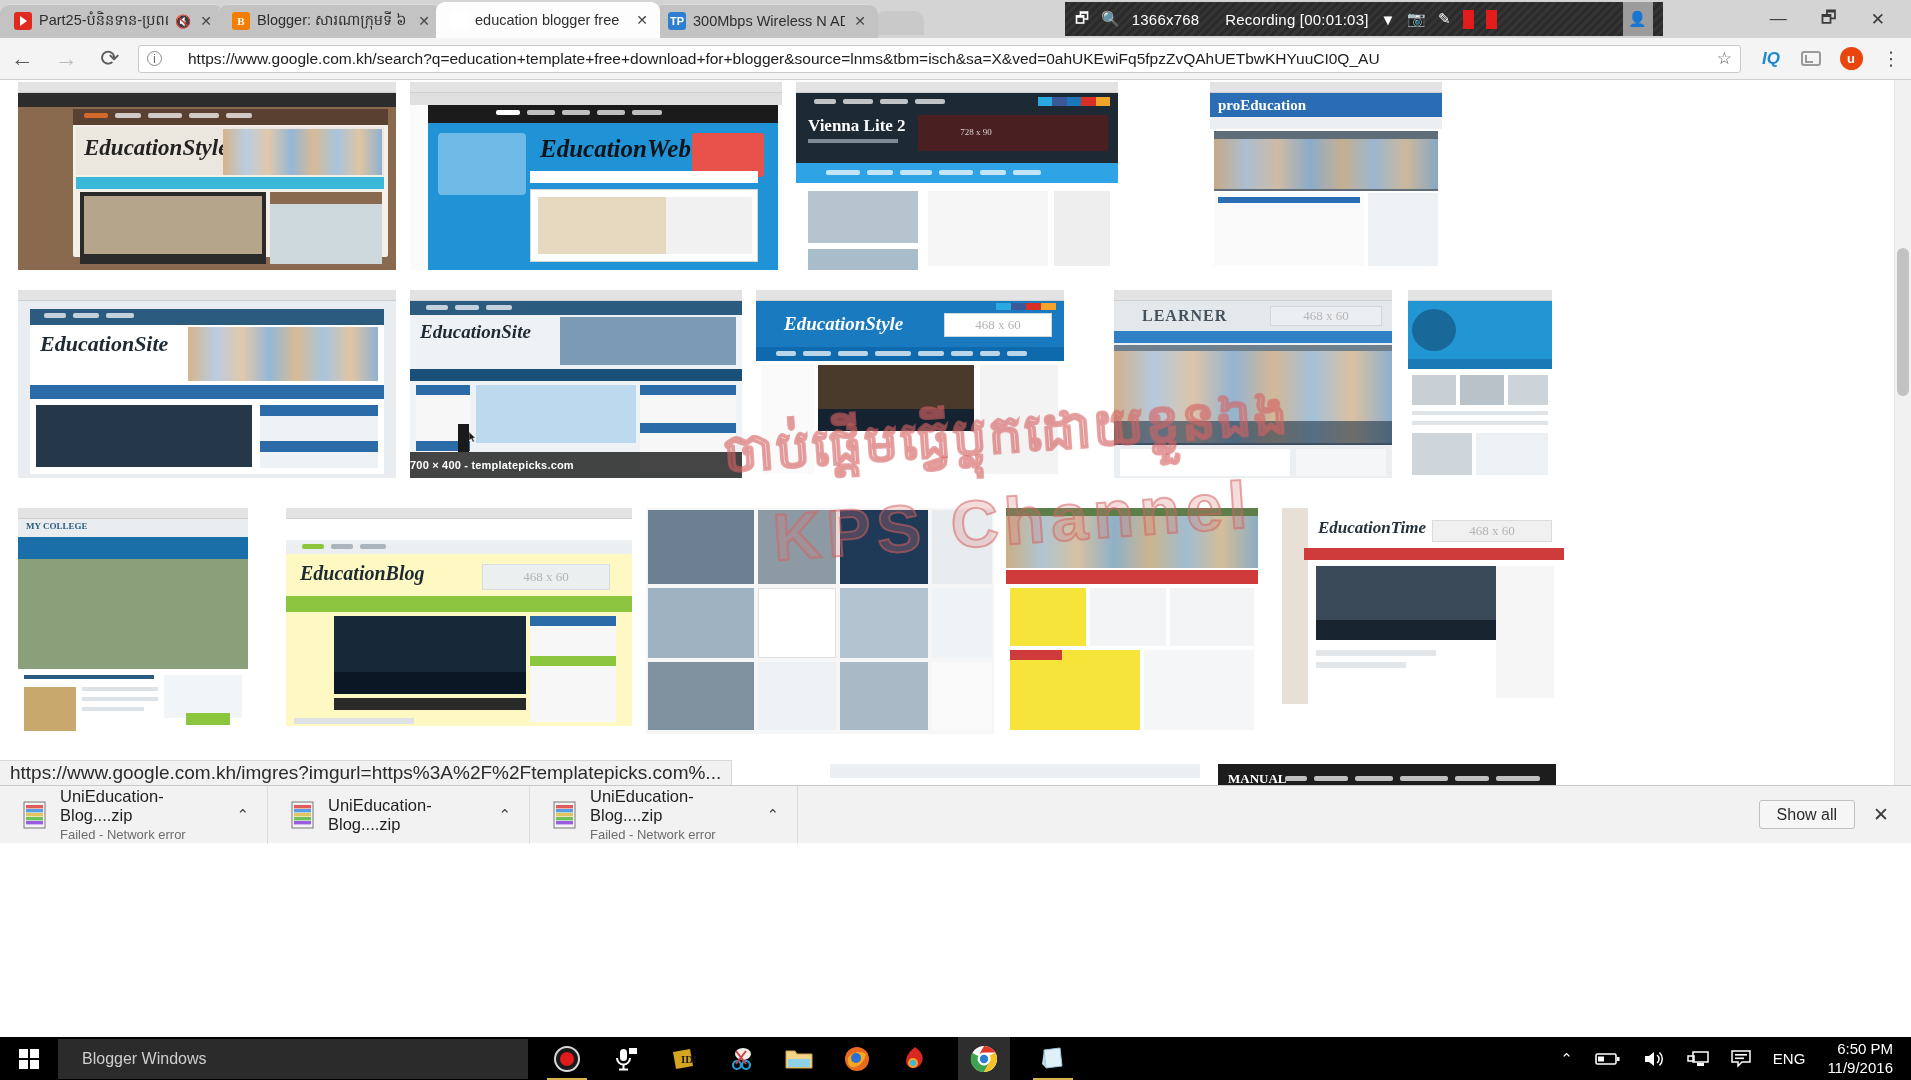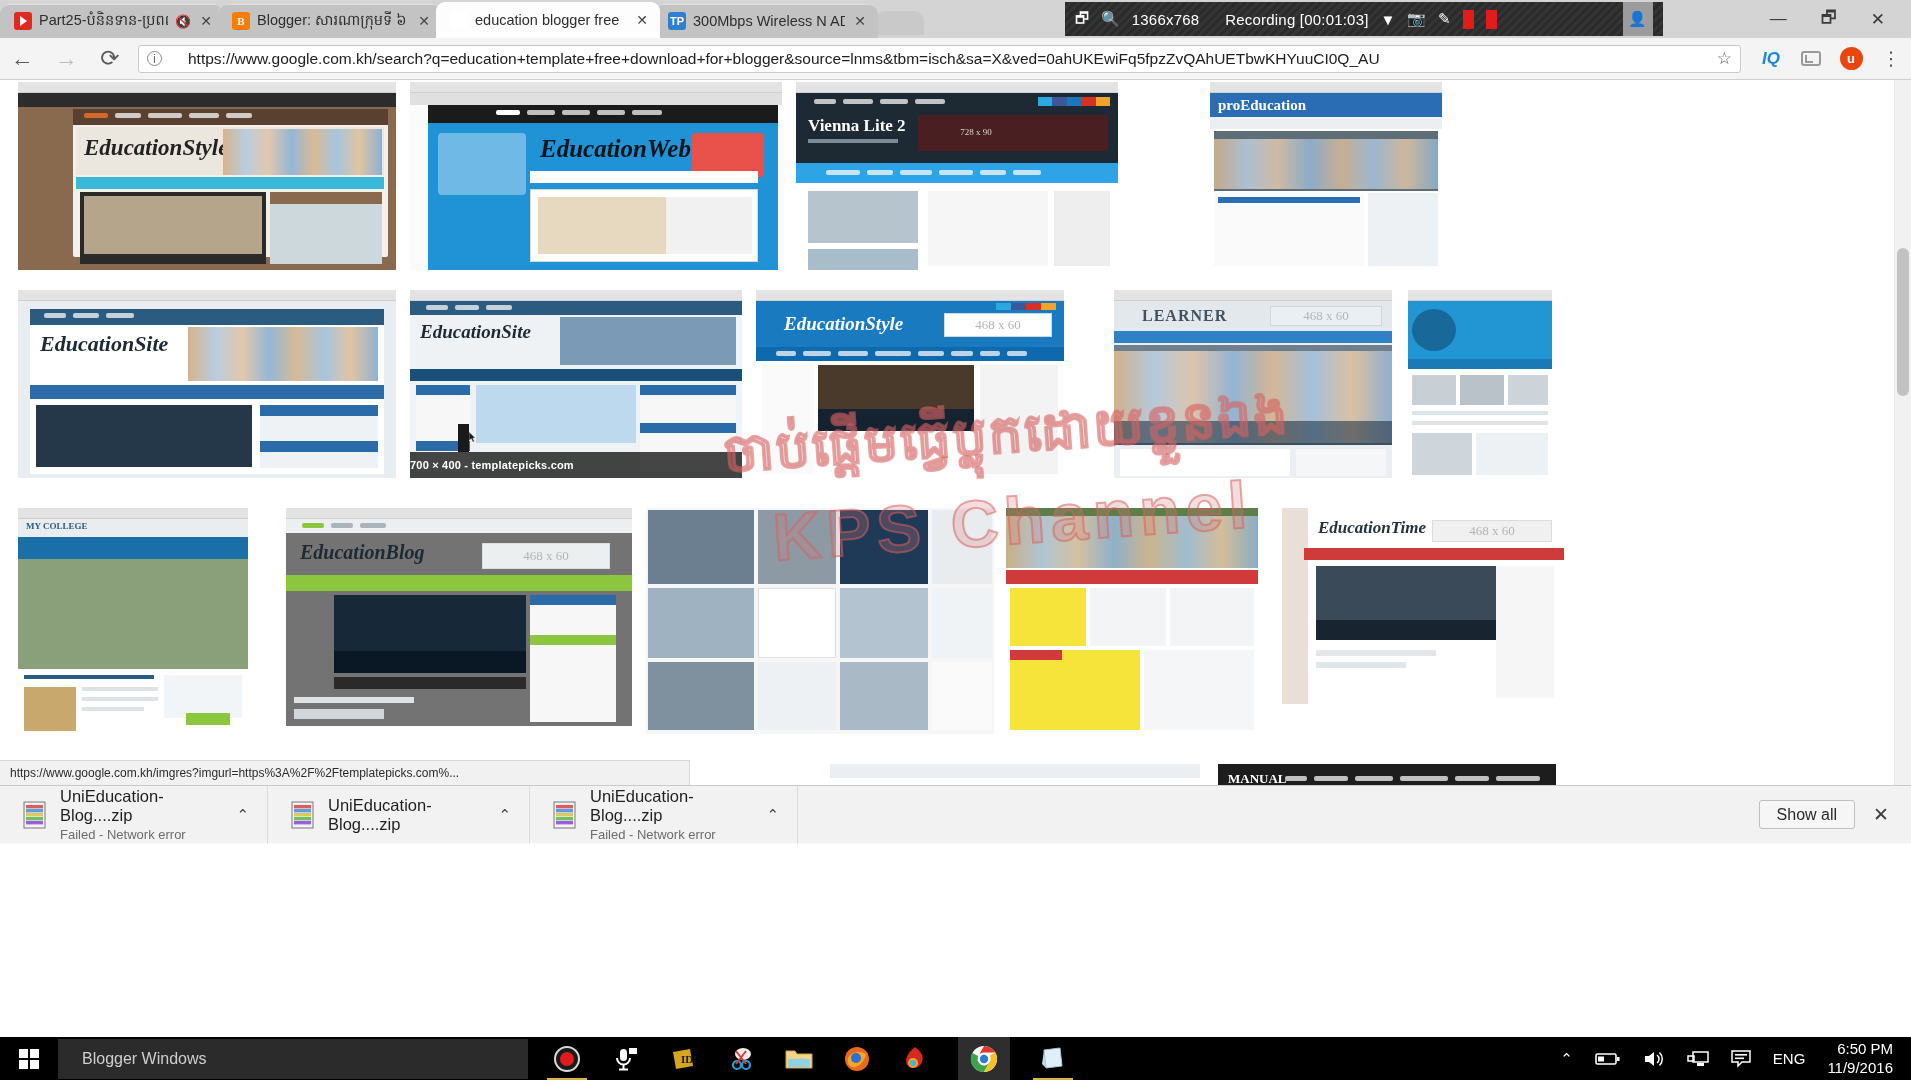--- a/index.html
+++ b/index.html
@@ -130,21 +130,21 @@
   }
   .wm-line.two { font-size:66px; letter-spacing:6px; margin-top:6px; }
 
   .cursor { position:absolute; z-index:40; width:0;height:0;
      border-left:11px solid #1a1a1a; border-top:0 solid transparent; }
 
   
   .statusurl {
     position:absolute; left:0; top:760px; height:25px; min-width:690px; z-index:35;
     background:#f1f1f1; border:1px solid #d8d8d8; border-left:none; border-bottom:none;
-    display:flex; align-items:center; padding:0 10px; font-size:12px; color:#2b2b2b;
+    display:flex; align-items:center; padding:0 10px; font-size:19px; color:#2b2b2b;
   }
 
   
   .shelf {
     position:absolute; left:0; top:785px; width:1911px; height:58px;
     background:#f2f2f2; border-top:1px solid #c9c9c9;
     display:flex; align-items:center;
   }
   .dl {
     height:58px; display:flex; align-items:center; gap:12px; padding:0 18px 0 22px;
@@ -471,21 +471,21 @@
             <div class="blk" style="left:64px;top:168px;width:76px;height:4px;background:#dde2e6;"></div>
             <div class="blk" style="left:64px;top:178px;width:76px;height:4px;background:#dde2e6;"></div>
             <div class="blk" style="left:64px;top:188px;width:62px;height:4px;background:#dde2e6;"></div>
             <div class="blk" style="right:6px;top:156px;width:78px;bottom:22px;background:#f2f5f7;"></div>
             <div class="blk" style="right:18px;top:194px;width:44px;height:12px;background:#8cc63f;"></div>
           </div>
         </div>
 
         <div class="thumb" style="width:346px;height:218px;margin-left:38px;background:#fff;">
           <div class="chrome-top"></div>
-          <div class="site" style="background:#737373;">
+          <div class="site" style="background:#fef9c3;margin-top:21px;">
             <div class="blk" style="left:0;top:0;right:0;height:14px;background:#eceff2;"></div>
             <div class="nav-strip blk" style="left:8px;top:4px;">
               <span class="pill" style="width:22px;background:#8cc63f;"></span>
               <span class="pill" style="width:22px;background:#aab4bc;"></span>
               <span class="pill" style="width:26px;background:#aab4bc;"></span>
               </div>
             <div class="brand" style="left:14px;top:22px;font-size:20px;color:#1e2a33;">EducationBlog</div>
             <div class="adbox" style="right:22px;top:24px;width:128px;height:26px;background:#eceff0;border-color:#d8dde1;">468 x 60</div>
             <div class="blk" style="left:0;top:56px;right:0;height:16px;background:#8cc63f;"></div>
             <div class="blk ph-img" style="left:48px;top:76px;width:192px;height:78px;background:#172838;"></div>

